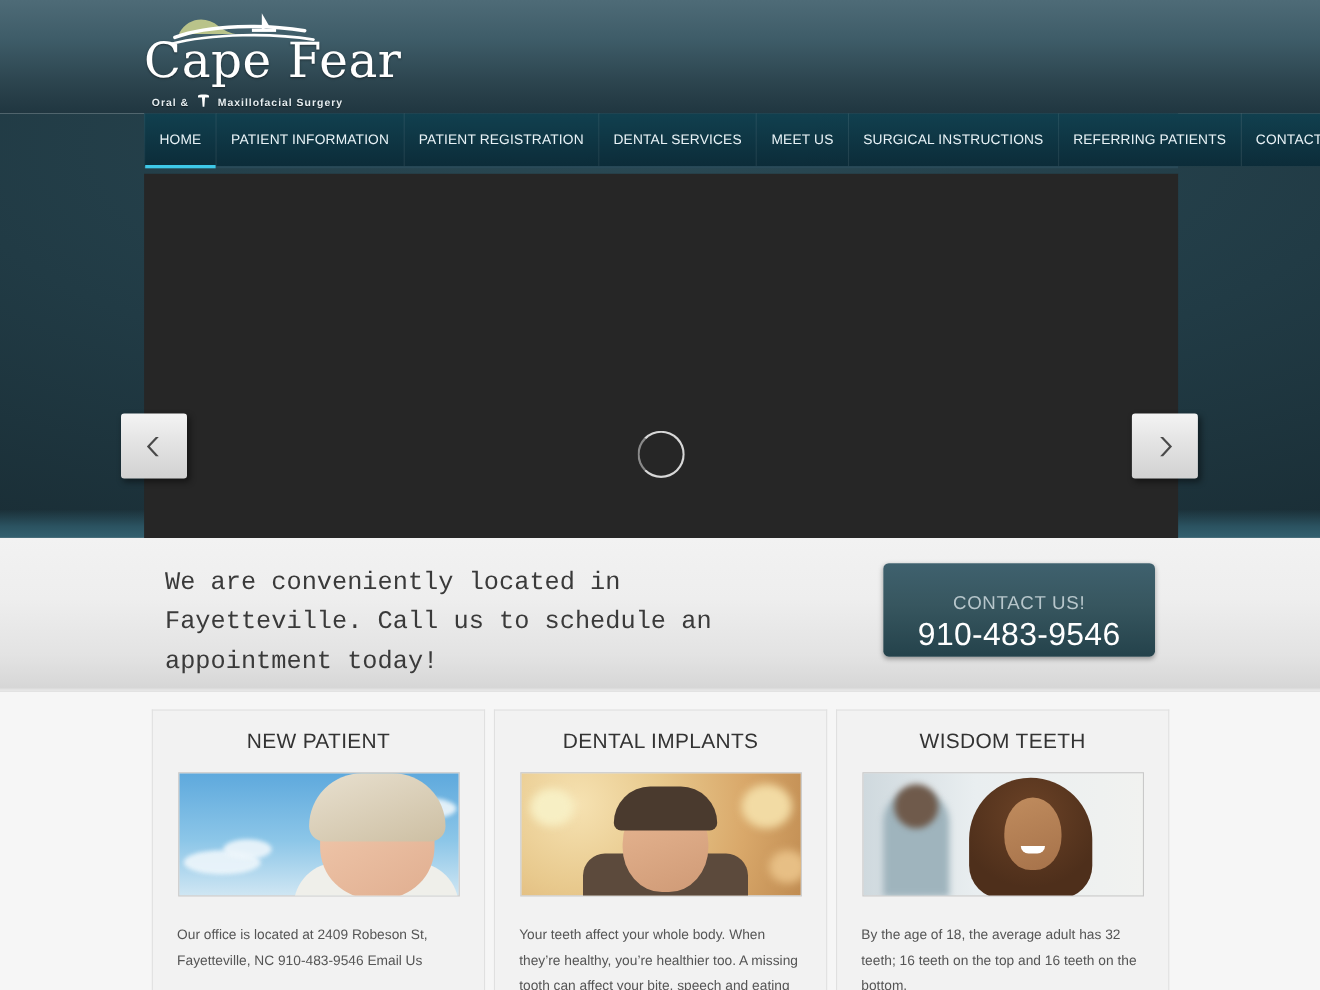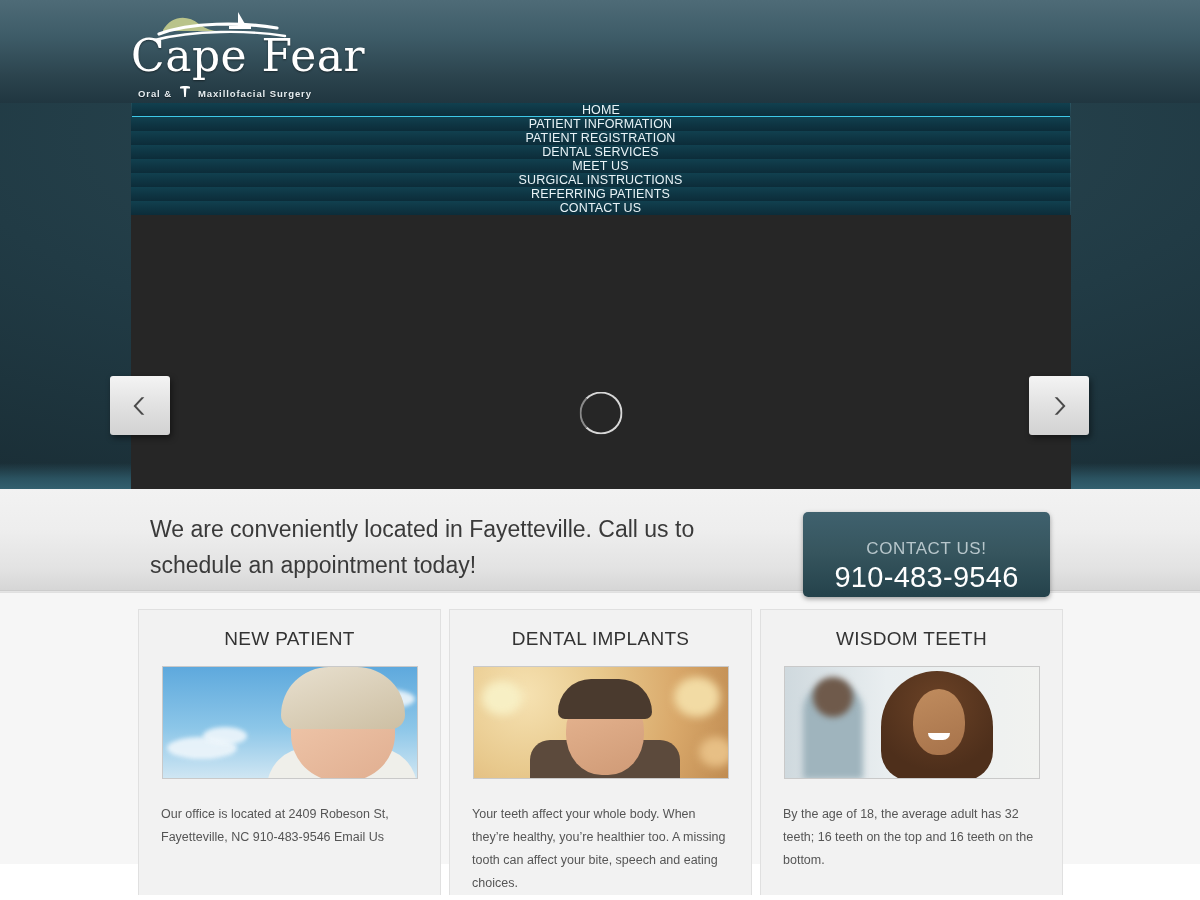--- a/index.html
+++ b/index.html
@@ -54,21 +54,20 @@
     pointer-events:none;
   }
 
   .navbar {
     position: absolute; left: 131px; top: 0;
     width: 940px; height: 50px;
     display: flex;
     background: linear-gradient(to bottom, #123545 0%, #0d2a38 100%);
     border-bottom: 2px solid #2a4a58;
     z-index: 5;
-    flex-direction: column;
   }
   .nav-item {
     position: relative;
     display: flex; align-items: center; justify-content: center;
     padding: 0 13px;
     color: #e9f3f7;
     font-size: 12.5px;
     letter-spacing: 0.15px;
     white-space: nowrap;
     cursor: pointer;
@@ -107,23 +106,24 @@
     cursor: pointer;
     z-index: 6;
   }
   .arrow.prev { left: 110px; }
   .arrow.next { left: 1029px; }
   .arrow svg { display: block; }
 
   
   .banner {
     position: relative;
-    height: 102px;
+    height: 138px;
     background: linear-gradient(to bottom, #f2f2f2 0%, #eeeeee 40%, #e3e3e3 78%, #d6d6d6 100%);
     border-bottom: 1px solid #cccccc;
+    font-family: Liberation Mono, monospace;
   }
   .banner-text {
     position: absolute; left: 150px; top: 22px;
     width: 600px;
     font-size: 23px; line-height: 36px;
     color: #3a3a3a;
     font-weight: 400;
   }
   .contact-box {
     position: absolute; left: 803px; top: 512px;

